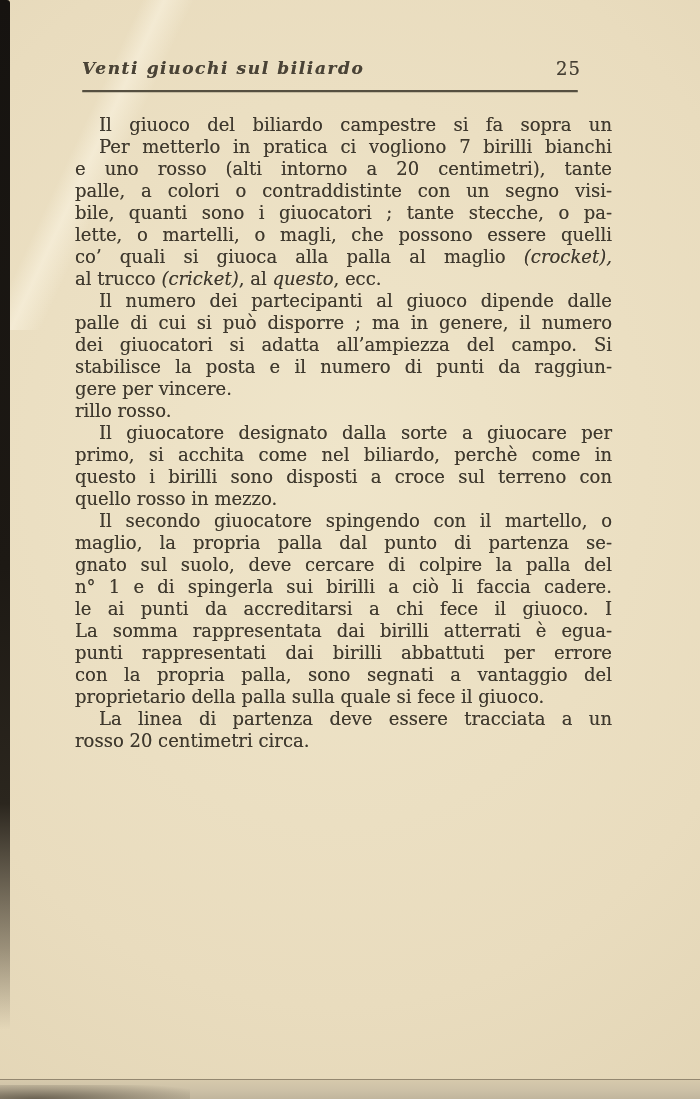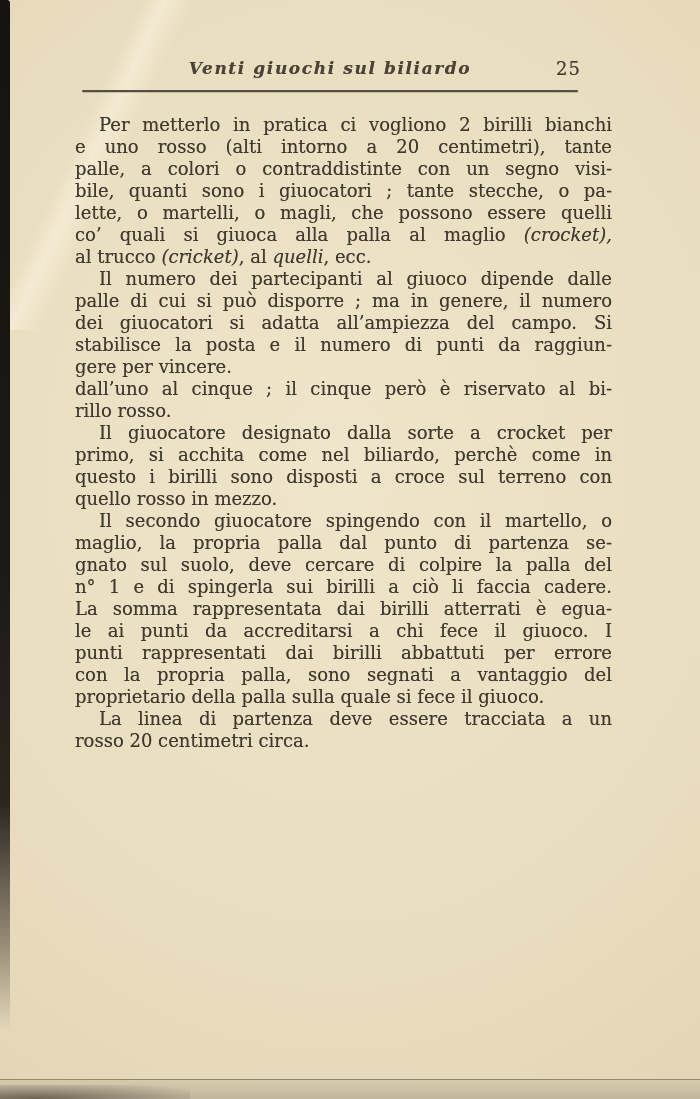--- a/index.html
+++ b/index.html
@@ -39,21 +39,21 @@
   }
   .bottom-corner-shadow{
     position:absolute;left:0;top:1085px;width:190px;height:14px;
     background:radial-gradient(ellipse 100% 130% at 18% 100%, rgba(92,84,70,0.85) 0%, rgba(92,84,70,0.35) 55%, rgba(92,84,70,0) 100%);
   }
   
   .running-head{
     position:absolute;left:82px;top:58px;width:496px;height:26px;
   }
   .head-title{
-    position:absolute;left:0;right:0;top:0;text-align:center;
+    position:absolute;left:0;right:0;top:0;
     font-style:italic;font-weight:bold;font-size:17px;letter-spacing:1.6px;
     color:#4a4336;
   }
   .head-pagenum{
     position:absolute;right:-3px;top:0;
     font-size:18px;letter-spacing:1px;color:#453f33;margin-left:42px;
   }
   .head-rule{
     position:absolute;left:82px;top:90px;width:496px;height:2px;
     background:var(--rule);border-radius:1px;
@@ -85,54 +85,54 @@
   <div class="scan-edge-left"></div>
 
   <div class="running-head">
     <div class="head-title">Venti giuochi sul biliardo</div>
     <div class="head-pagenum">25</div>
   </div>
   <div class="head-rule"></div>
 
   <div class="body-text">
       <div>
+        <div class="tline first"><span>Il giuoco del biliardo campestre si fa sopra un</span></div>
       </div>
       <div>
-        <div class="tline first"><span>Per metterlo in pratica ci vogliono 2 birilli bianchi</span></div>
+        <div class="tline first"><span>Per metterlo in pratica ci vogliono 7 birilli bianchi</span></div>
         <div class="tline"><span>e uno rosso (alti intorno a 20 centimetri), tante</span></div>
         <div class="tline"><span>palle, a colori o contraddistinte con un segno visi-</span></div>
         <div class="tline"><span>bile, quanti sono i giuocatori ; tante stecche, o pa-</span></div>
         <div class="tline"><span>lette, o martelli, o magli, che possono essere quelli</span></div>
         <div class="tline"><span>co’ quali si giuoca alla palla al maglio </span><span class="it">(crocket),</span></div>
-        <div class="tline lastline"><span>al trucco </span><span class="it">(cricket)</span><span>, al </span><span class="it">quelli</span><span>, ecc.</span></div>
+        <div class="tline lastline"><span>al trucco </span><span class="it">(cricket)</span><span>, al </span><span class="it">questo</span><span>, ecc.</span></div>
       </div>
       <div>
         <div class="tline first"><span>Il numero dei partecipanti al giuoco dipende dalle</span></div>
         <div class="tline"><span>palle di cui si può disporre ; ma in genere, il numero</span></div>
         <div class="tline"><span>dei giuocatori si adatta all’ampiezza del campo. Si</span></div>
         <div class="tline"><span>stabilisce la posta e il numero di punti da raggiun-</span></div>
         <div class="tline lastline"><span>gere per vincere.</span></div>
       </div>
       <div>
-        <div class="tline"><span>dall’uno al cinque ; il cinque però è riservato al bi-</span></div>
         <div class="tline lastline"><span>rillo rosso.</span></div>
       </div>
       <div>
-        <div class="tline first"><span>Il giuocatore designato dalla sorte a crocket per</span></div>
+        <div class="tline first"><span>Il giuocatore designato dalla sorte a giuocare per</span></div>
         <div class="tline"><span>primo, si acchita come nel biliardo, perchè come in</span></div>
         <div class="tline"><span>questo i birilli sono disposti a croce sul terreno con</span></div>
         <div class="tline lastline"><span>quello rosso in mezzo.</span></div>
       </div>
       <div>
         <div class="tline first"><span>Il secondo giuocatore spingendo con il martello, o</span></div>
         <div class="tline"><span>maglio, la propria palla dal punto di partenza se-</span></div>
         <div class="tline"><span>gnato sul suolo, deve cercare di colpire la palla del</span></div>
         <div class="tline"><span>n° 1 e di spingerla sui birilli a ciò li faccia cadere.</span></div>
+        <div class="tline"><span>le ai punti da accreditarsi a chi fece il giuoco. I</span></div>
         <div class="tline"><span>La somma rappresentata dai birilli atterrati è egua-</span></div>
-        <div class="tline"><span>le ai punti da accreditarsi a chi fece il giuoco. I</span></div>
         <div class="tline"><span>punti rappresentati dai birilli abbattuti per errore</span></div>
         <div class="tline"><span>con la propria palla, sono segnati a vantaggio del</span></div>
         <div class="tline lastline"><span>proprietario della palla sulla quale si fece il giuoco.</span></div>
       </div>
       <div>
         <div class="tline first"><span>La linea di partenza deve essere tracciata a un</span></div>
         <div class="tline lastline"><span>rosso 20 centimetri circa.</span></div>
       </div>
     </div>
 

